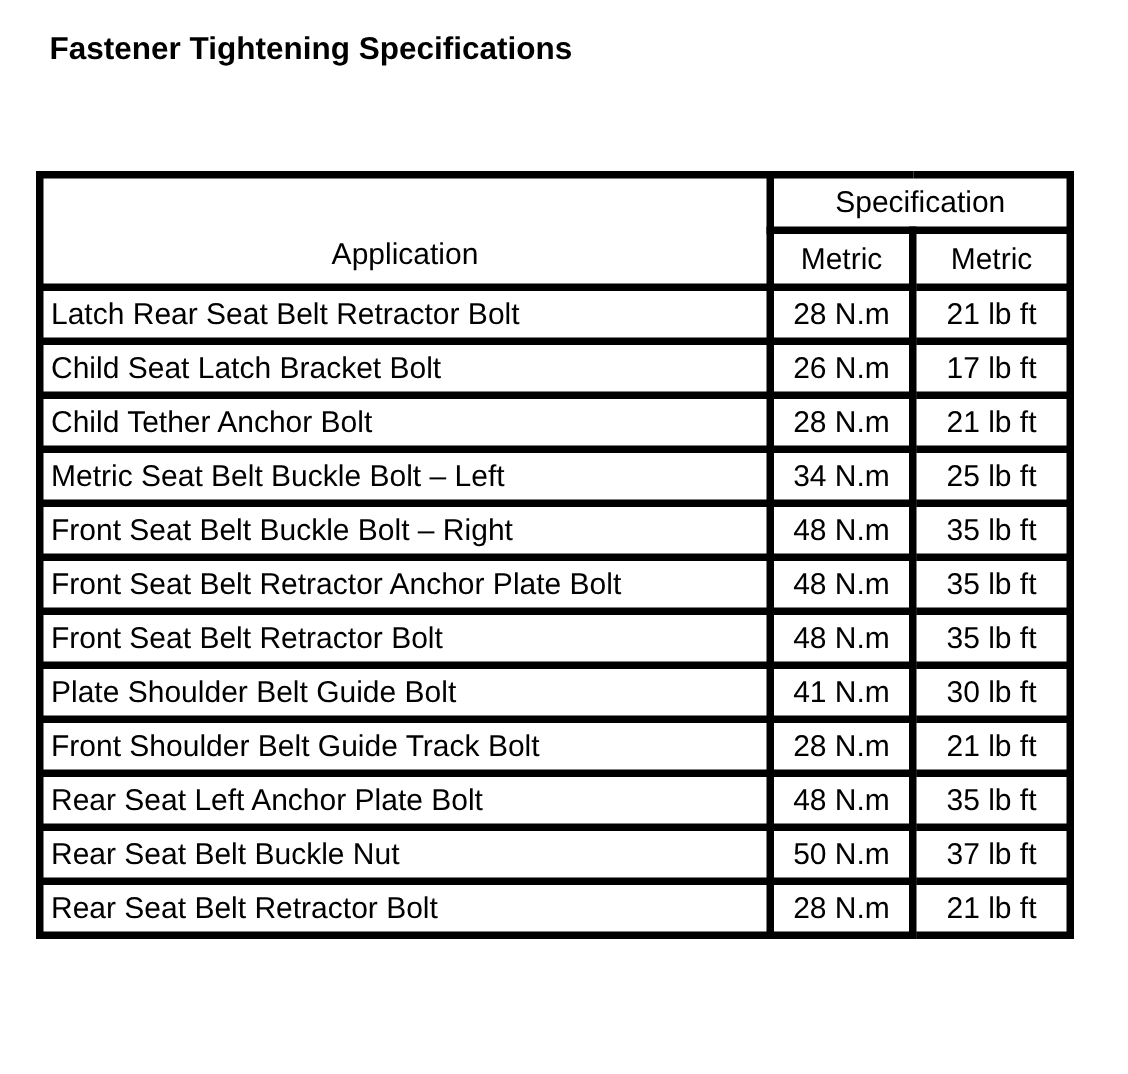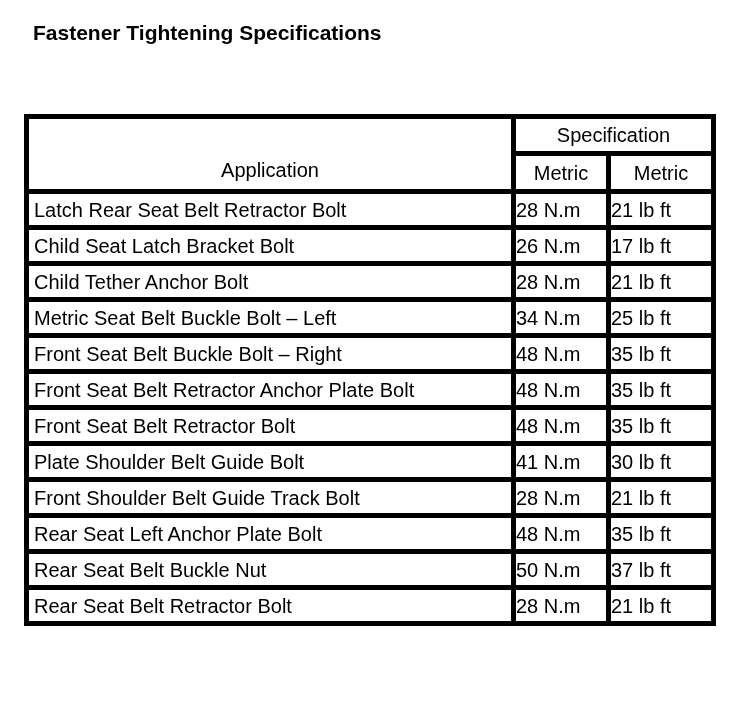--- a/index.html
+++ b/index.html
@@ -58,21 +58,21 @@
     vertical-align: bottom;
     padding-bottom: 8px;
   }
   tbody tr { height: 36px; }
   td.app-cell {
     text-align: left;
     vertical-align: middle;
     padding-left: 5px;
   }
   td.val-cell {
-    text-align: left;
+    text-align: center;
     vertical-align: middle;
   }
 </style>
 </head>
 <body>
 
 <div id="page">
 
   <h1 id="doc-title">Fastener Tightening Specifications</h1>
 

